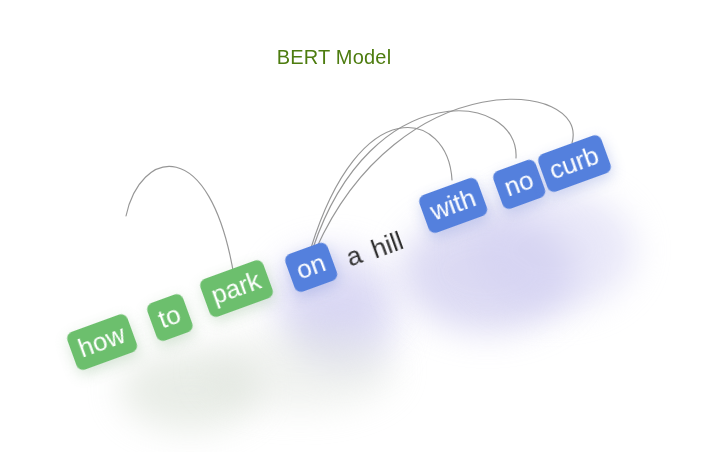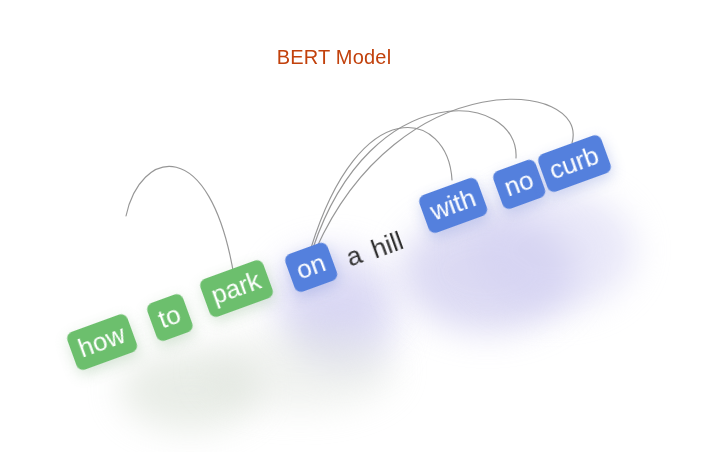--- a/index.html
+++ b/index.html
@@ -17,21 +17,21 @@
   }
 
   
   #title {
     position: absolute;
     left: 0;
     top: 46px;
     width: 668px;
     text-align: center;
     font-size: 20px;
-    color: #c2410c;
+    color: #4d7c0f;
     letter-spacing: 0.2px;
     white-space: nowrap;
   }
 
   
   .glow {
     position: absolute;
     border-radius: 50%;
     filter: blur(17px);
     pointer-events: none;

